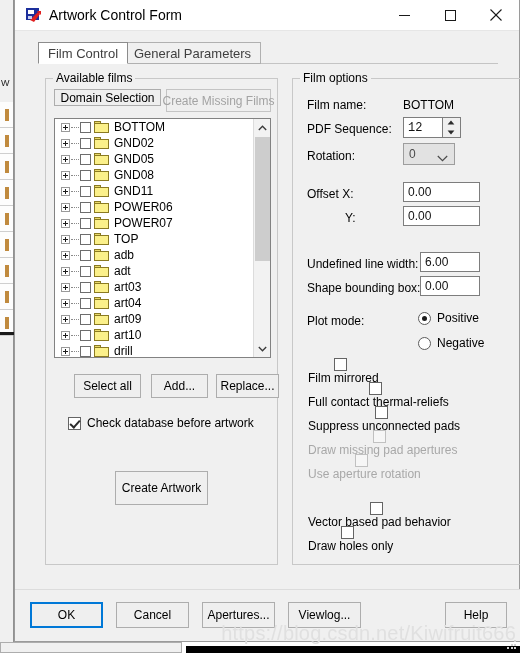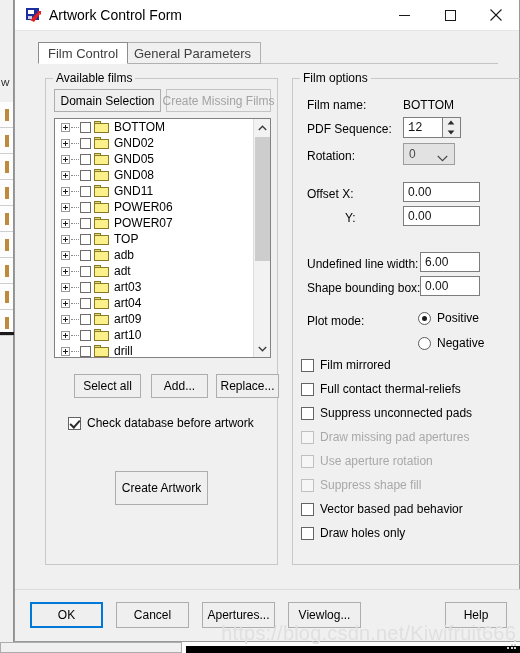--- a/index.html
+++ b/index.html
@@ -150,21 +150,21 @@
     color: #000;
     background: #efefef;
     border: 1px solid #adadad;
     display: flex; align-items: center; justify-content: center;
     white-space: nowrap;
     font-family: "Liberation Sans", sans-serif;
   }
   .btn.disabled { color: #a3a3a3; background: #efefef; border-color: #c4c4c4; }
 
   #btn-domain {
-    position: absolute; left: 8px; top: 10px; width: 107px; height: 23px;
+    position: absolute; left: 8px; top: 10px; width: 107px; height: 17px;
   }
   #btn-missing {
     position: absolute; left: 120px; top: 10px; width: 105px; height: 23px;
   }
 
   #tree {
     position: absolute; left: 8px; top: 39px; width: 217px; height: 240px;
     background: #ffffff;
     border: 1px solid #828282;
     overflow: hidden;
@@ -352,21 +352,21 @@
   }
   .rbox.sel::after {
     content: "";
     position: absolute; left: 3px; top: 3px;
     width: 5px; height: 5px; border-radius: 50%;
     background: #1d1d1d;
   }
   #rad-positive { left: 125px; top: 232px; }
   #rad-negative { left: 125px; top: 257px; }
 
-  .optchk { left: 8px; }
+  .optchk { left: 15px; flex-direction: column; }
 
   
   #bottombar {
     position: absolute; left: 0; bottom: 0; width: 506px; height: 52px;
     background: #f0f0f0;
     border-top: 1px solid #dcdcdc;
     padding-left: 26px;
   }
   #btn-ok {
     position: absolute; left: 15px; top: 12px; width: 73px; height: 26px;
@@ -926,24 +926,20 @@
       <span>Suppress unconnected pads</span>
     </div>
     <div class="chkline optchk dim" style="top:351px;">
       <span class="cbox dim"></span>
       <span>Draw missing pad apertures</span>
     </div>
     <div class="chkline optchk dim" style="top:375px;">
       <span class="cbox dim"></span>
       <span>Use aperture rotation</span>
     </div>
-    <div class="chkline optchk dim" style="top:399px;">
-      <span class="cbox dim"></span>
-      <span>Suppress shape fill</span>
-    </div>
     <div class="chkline optchk" style="top:423px;">
       <span class="cbox"></span>
       <span>Vector based pad behavior</span>
     </div>
     <div class="chkline optchk" style="top:447px;">
       <span class="cbox"></span>
       <span>Draw holes only</span>
     </div>
   </div>
 

